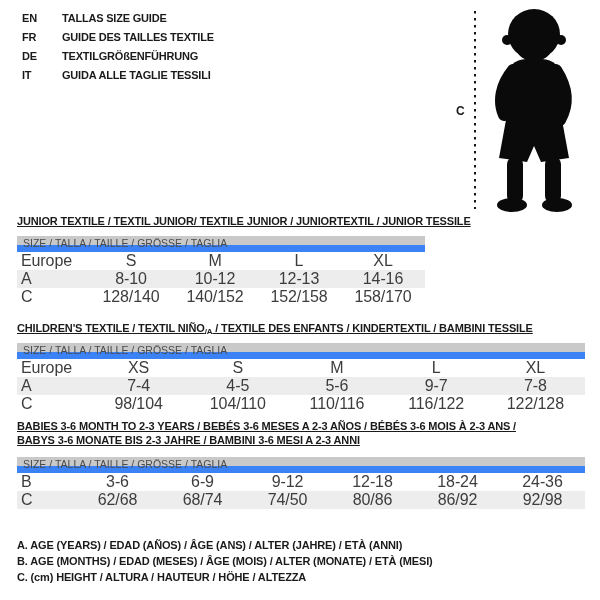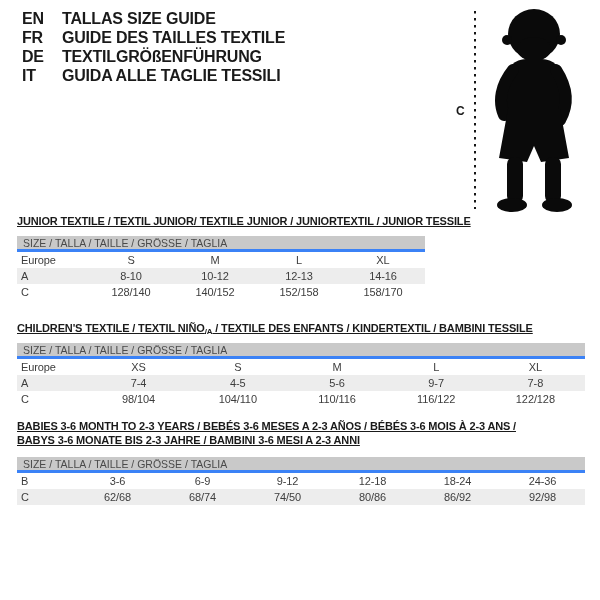--- a/index.html
+++ b/index.html
@@ -8,40 +8,40 @@
     position: relative;
     width: 600px;
     height: 600px;
     background: #ffffff;
     font-family: "Liberation Sans", sans-serif;
     color: #1a1a1a;
     overflow: hidden;
   }
 
   
-  .lang-list { position: absolute; top: 9px; left: 22px; font-size: 16px; font-weight: bold; letter-spacing: -0.2px; }
+  .lang-list { position: absolute; top: 9px; left: 22px; font-size: 11px; font-weight: bold; letter-spacing: -0.2px; }
   .lang-row { display: flex; line-height: 19px; }
   .lang-code { width: 40px; }
 
   
   .figure { position: absolute; left: 450px; top: 4px; width: 148px; height: 210px; }
   .figure svg { position: absolute; left: 0; top: 0; }
   .c-label { position: absolute; left: 6px; top: 100px; font-size: 12px; font-weight: bold; }
 
   
   .tbl-title { position: absolute; left: 17px; font-size: 11px; font-weight: bold; letter-spacing: -0.15px; line-height: 14px; text-decoration: underline; }
   .tbl-title .sub { font-size: 8px; vertical-align: -2px; }
   .size-table { position: absolute; left: 17px; }
   .size-bar {
-    height: 16px; background: #c9c9c9; border-bottom: 3px solid #3b82f6;
+    height: 16px; background: #c9c9c9; border-bottom: 7px solid #3b82f6;
     color: #4a4a4a; font-size: 10.5px; line-height: 15px; padding-left: 6px;
   }
   table { border-collapse: collapse; width: 100%; table-layout: fixed; }
   td {
-    font-size: 11px; color: #3d3d3d; height: 16px; padding: 0;
+    font-size: 16px; color: #3d3d3d; height: 16px; padding: 0;
     text-align: center; letter-spacing: -0.1px; font-weight: normal;
   }
   td.row-label { text-align: left; padding-left: 4px; }
   tbody tr:nth-child(even) { background: #ededed; }
   .t1 { width: 408px; }
   .t2, .t3 { width: 568px; }
   .t1-title { top: 214px; }
   .t1.size-table { top: 236px; }
   .t2-title { top: 321px; }
   .t2.size-table { top: 343px; }
@@ -212,14 +212,19 @@
           <td>68/74</td>
           <td>74/50</td>
           <td>80/86</td>
           <td>86/92</td>
           <td>92/98</td>
         </tr>
       </tbody>
     </table>
   </div>
 
+  <div class="notes">
+    <div>A. AGE (YEARS) / EDAD (AÑOS) / ÂGE (ANS) / ALTER (JAHRE) / ETÀ (ANNI)</div>
+    <div>B. AGE (MONTHS) / EDAD (MESES) / ÂGE (MOIS) / ALTER (MONATE) / ETÀ (MESI)</div>
+    <div>C. (cm) HEIGHT / ALTURA / HAUTEUR / HÖHE / ALTEZZA</div>
+  </div>
 
 </div>
 
 </body></html>

